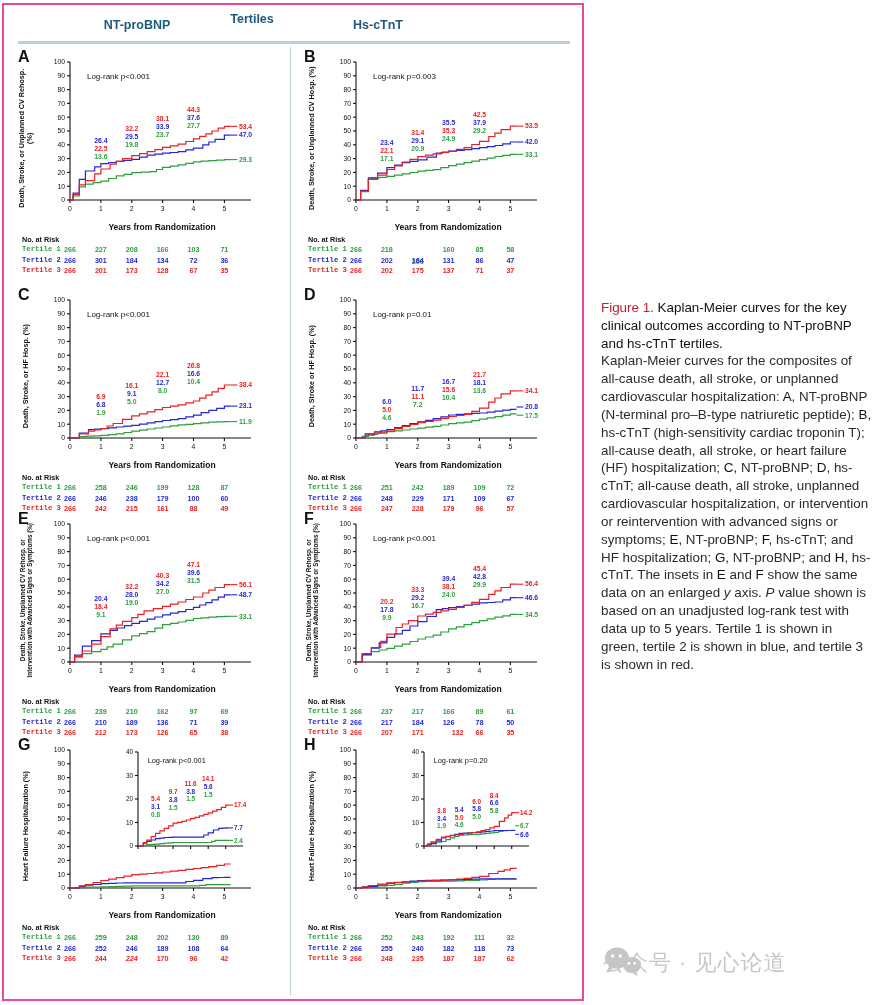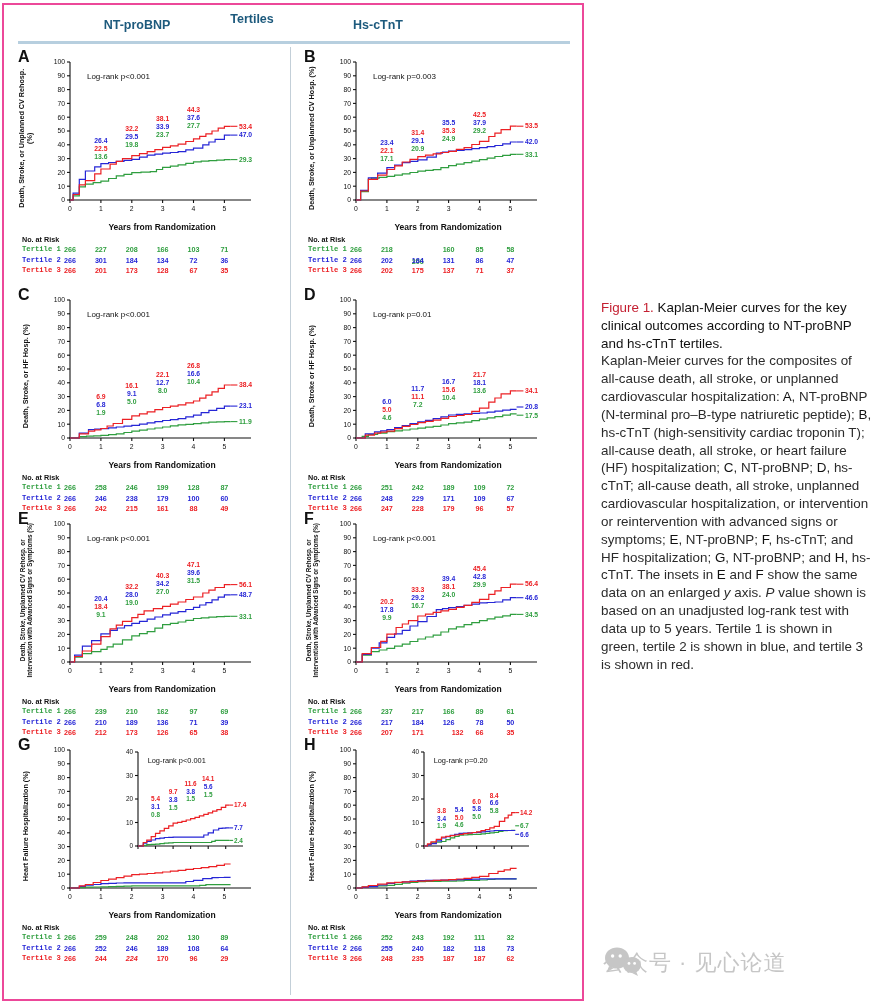--- a/index.html
+++ b/index.html
@@ -705,21 +705,21 @@
           <div class="rc" style="top: 20.5px; left: 108.754px; color: rgb(38, 38, 214);">246</div>
           <div class="rc" style="top: 20.5px; left: 139.632px; color: rgb(38, 38, 214);">189</div>
           <div class="rc" style="top: 20.5px; left: 170.509px; color: rgb(38, 38, 214);">108</div>
           <div class="rc" style="top: 20.5px; left: 201.386px; color: rgb(38, 38, 214);">64</div>
           <div class="rlabel" style="top: 31px; color: rgb(236, 32, 36);">Tertile 3</div>
           <div class="rc" style="top: 31px; left: 47px; color: rgb(236, 32, 36);">266</div>
           <div class="rc" style="top: 31px; left: 77.8772px; color: rgb(236, 32, 36);">244</div>
           <div class="rc" style="top: 31px; left: 108.754px; color: rgb(236, 32, 36); font-style: italic;">224</div>
           <div class="rc" style="top: 31px; left: 139.632px; color: rgb(236, 32, 36);">170</div>
           <div class="rc" style="top: 31px; left: 170.509px; color: rgb(236, 32, 36);">96</div>
-          <div class="rc" style="top: 31px; left: 201.386px; color: rgb(236, 32, 36);">29</div>
+          <div class="rc" style="top: 31px; left: 201.386px; color: rgb(236, 32, 36);">42</div>
         </div>
       </div>
     <div class="panel" style="left:290px;top:731px;">
         <div class="panel-letter">H</div>
         <div class="ylab-wrap">
           <div class="ylab" style="font-size: 7.2px;">Heart Failure Hospitalization (%)</div>
         </div>
         <svg width="236" height="168" style="left:36px;top:6px;">
           <g stroke="#111111" stroke-width="1.1" fill="none">
             <path d="M 26 8 V 146"></path>

